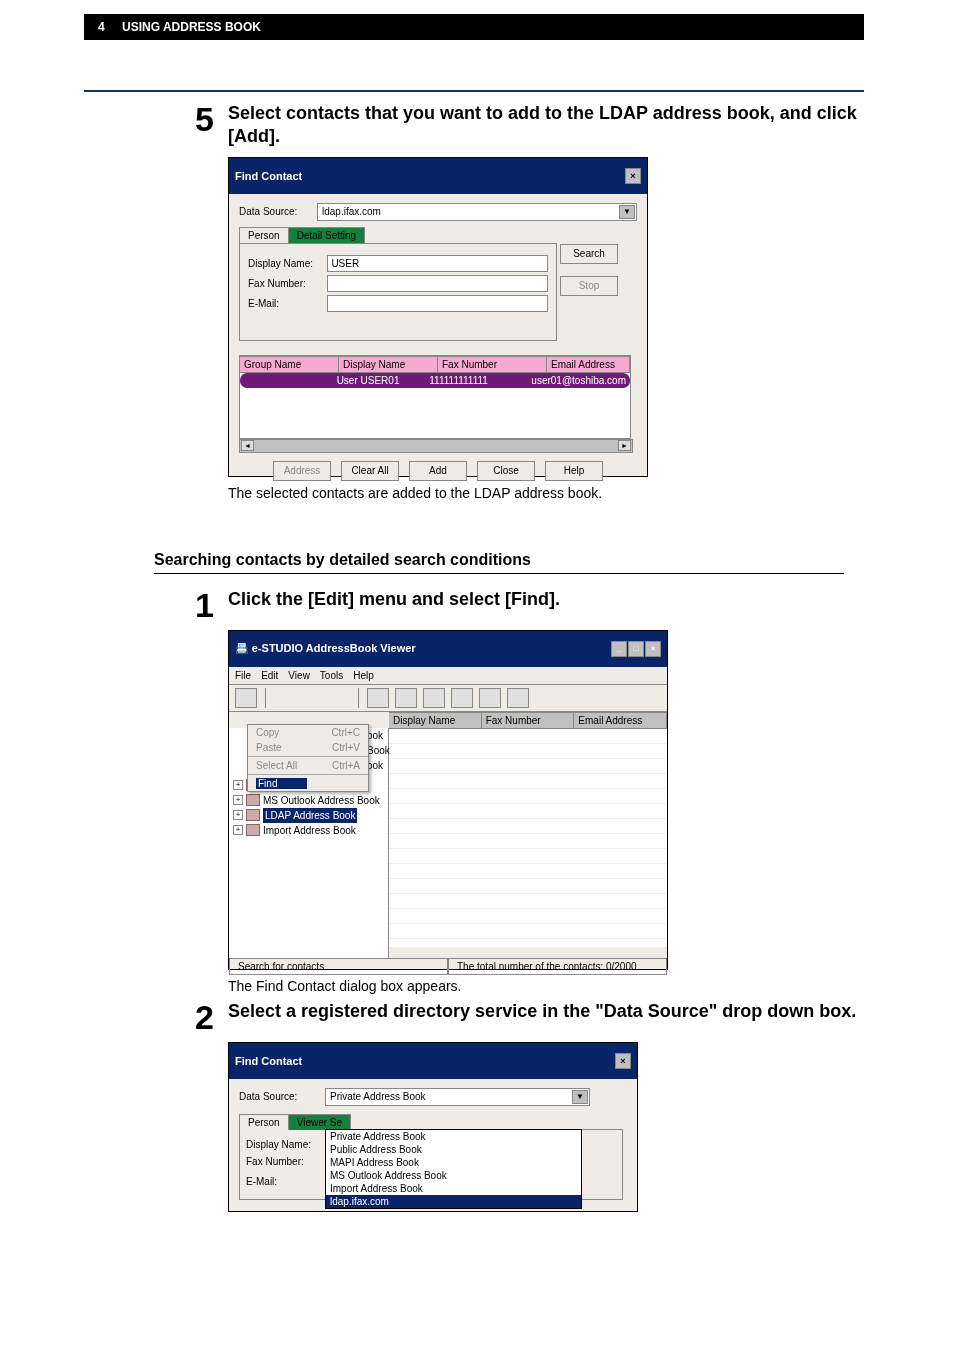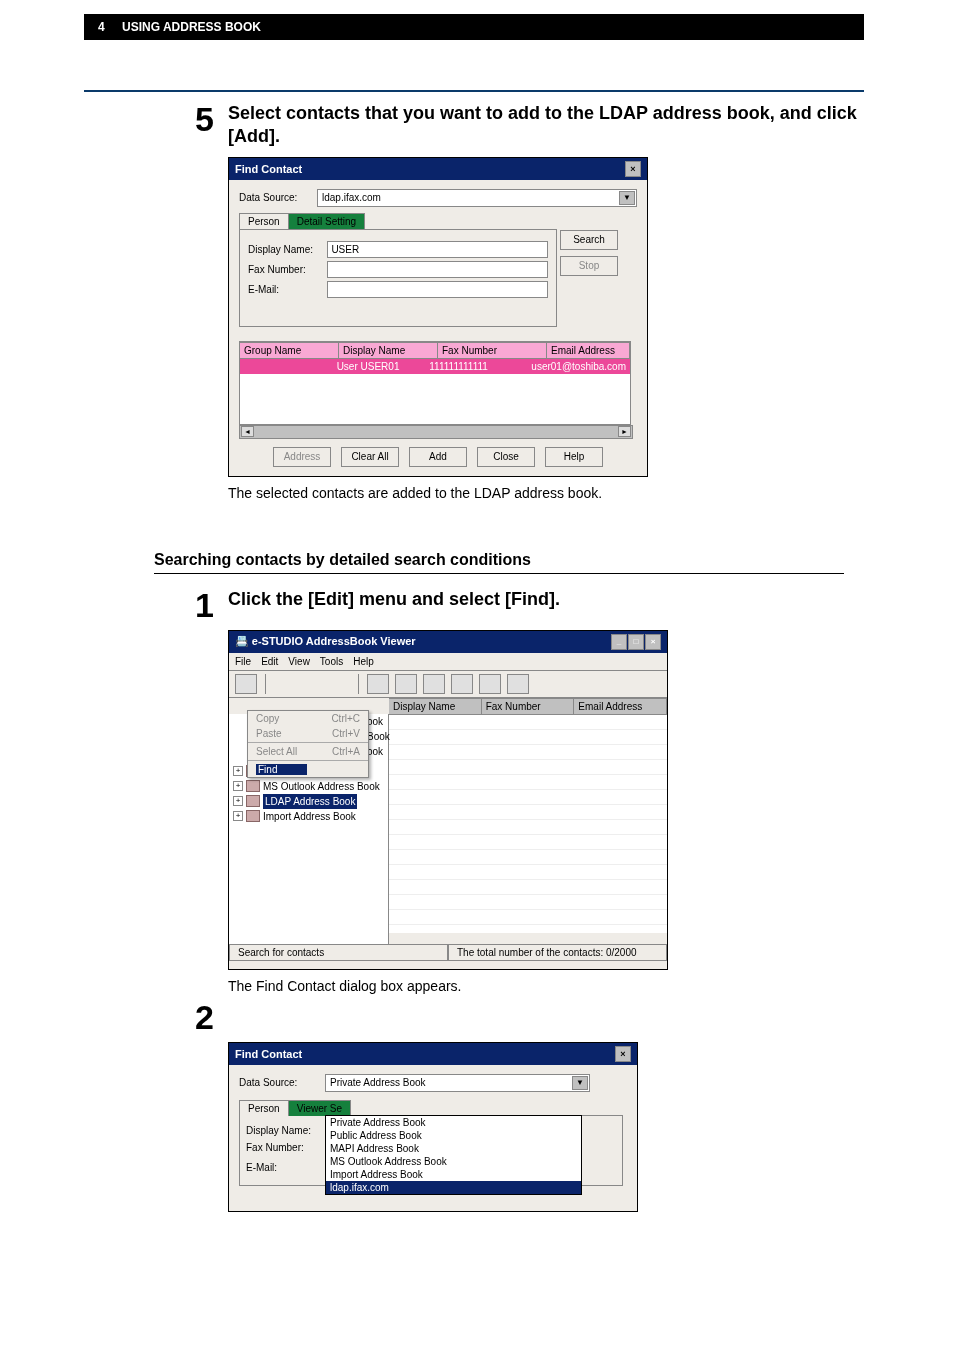--- a/index.html
+++ b/index.html
@@ -66,43 +66,43 @@
   .shot {
     display: block;
     margin: 8px 0 0 144px;
     background: #efece7;
     border: 1px solid #000;
     box-sizing: border-box;
   }
   
   .dlg1 { width: 420px; height: 320px; padding: 0; font-size: 10px; position:relative;}
   .titlebar {
-    background: #0a246a; color:#fff; font-weight:bold; padding:3px 6px;
+    background: #0a246a; color:#fff; font-weight:bold; padding:10px 6px;
     display:flex; justify-content:space-between; align-items:center;
     font-size: 11px;
     text-align: right;
   }
   .close-x { background:#c0c0c0; color:#000; width:14px; height:14px; display:flex; align-items:center; justify-content:center; font-size:9px; border:1px solid #888; }
   .dlg-body { padding: 6px 10px; }
   .row { display:flex; align-items:center; margin: 3px 0; }
   .lbl { width: 78px; font-size:10px; }
   .dropdown { flex:1; height:16px; border:1px solid #888; background:#fff; position:relative; display:flex; align-items:center; padding:0 4px; font-size:10px;}
   .dropdown::after { content:"▼"; position:absolute; right:1px; top:1px; width:14px; height:12px; background:#c0c0c0; border:1px solid #888; font-size:8px; display:flex; align-items:center; justify-content:center; }
   .tabs { margin-top:6px; display:flex; }
   .tab { border:1px solid #888; border-bottom:none; padding:2px 8px; font-size:10px; background:#efece7; margin-right:-1px;}
   .tab.inactive { background:#15803d;}
   .tab-body { border:1px solid #888; padding:8px; background:#efece7; height:80px; position:relative;}
   .field-input { border:1px solid #888; background:#fff; height:15px; width:220px; margin-left:4px; padding:0 3px; font-size:10px;}
-  .btncol { position:absolute; right:-62px; top:0; display:flex; flex-direction:column; gap:6px;}
+  .btncol { position:absolute; right:-62px; top:0; display:flex; flex-direction:column; gap:12px;}
   .btn { min-width:56px; height:18px; border:1px solid #888; background:#efece7; font-size:10px; display:flex; align-items:center; justify-content:center; }
   .btn.disabled { color:#888; }
   .tbl1 { margin-top: 14px; border:1px solid #888; background:#fff; width: 390px;}
   .thead1 { display:flex; background:#f9a8d4; }
   .thead1 > div { border:1px solid #888; border-left:none; padding:2px 4px; font-size:10px;}
-  .trow1 { display:flex; background:#ec4899; color:#fff; }
+  .trow1 { display:flex; background:#701a75; color:#fff;border-radius:7px; }
   .trow1 > div { padding:2px 4px; font-size:10px;}
   .gcol { width:90px;} .gcol2 {width:90px;} .gcol3{width:100px;} .gcol4{flex:1;}
   .empty-rows { height:50px; }
   .scroll-h { height:12px; background:#c0c0c0; border:1px solid #888; display:flex; justify-content:space-between; align-items:center; padding:0 1px; width:390px;}
   .arrow { width:11px; height:9px; background:#ddd; border:1px solid #888; font-size:7px; display:flex; align-items:center; justify-content:center;}
   .btn-row1 { display:flex; justify-content:center; gap:10px; margin-top:8px;}
 
   
   .viewer { width:440px; height:340px; border:1px solid #000; background:#efece7; margin: 8px 0 0 144px; box-sizing:border-box; font-size:10px;}
   .viewer .titlebar { background:#0a246a; }
@@ -320,20 +320,21 @@
     <div class="status">
       <div class="cell">Search for contacts</div>
       <div class="cell" style="text-align:left">The total number of the contacts: 0/2000</div>
     </div>
   </div>
 
   <div class="caption">The Find Contact dialog box appears.</div>
 
   <div class="step-row" style="margin-top:6px;">
     <div class="step-num">2</div>
+    <div class="step-text">Select a registered directory service in the "Data Source" drop down box.</div>
   </div>
 
   <div class="dlg2">
     <div class="titlebar">
       <span>Find Contact</span>
       <span class="close-x">×</span>
     </div>
     <div class="dlg2-body">
       <div class="row">
         <div class="lbl" style="width:86px;">Data Source:</div>

